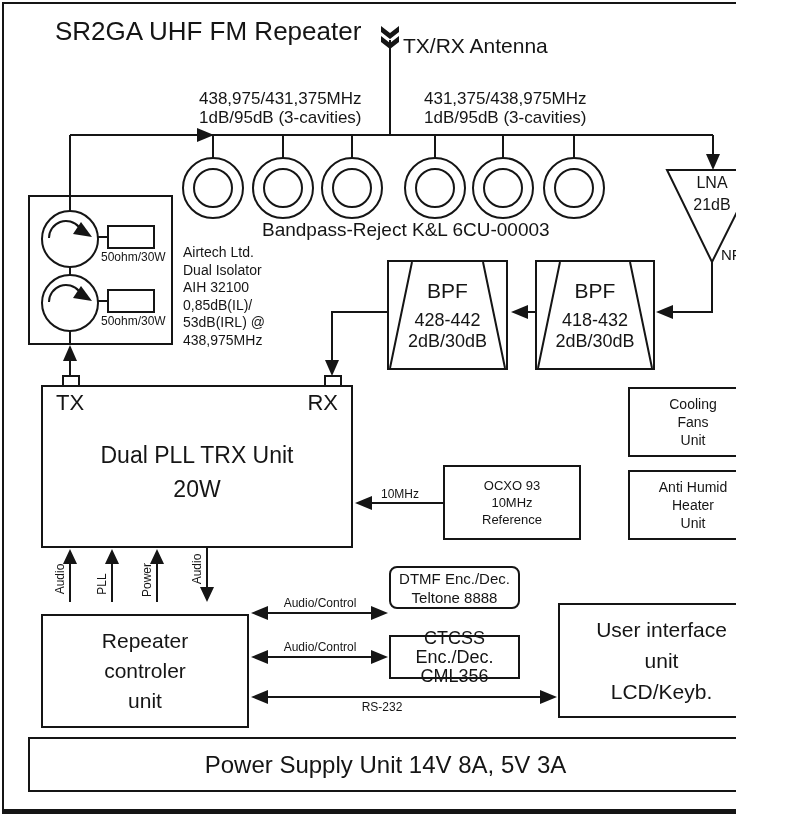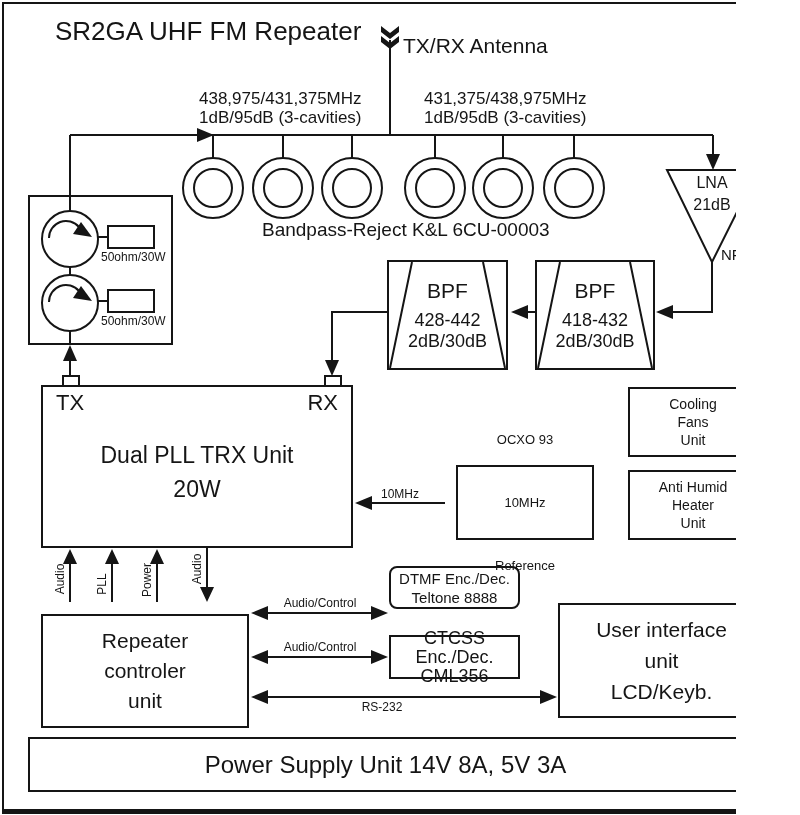--- a/index.html
+++ b/index.html
@@ -128,29 +128,37 @@
   </div>
   <div class="box" style="left:535px;top:260px;width:120px;height:110px;">
     <div style="font-size:21px;margin-bottom:7px;">BPF</div>
     <div style="font-size:18px;line-height:21px;">418-432</div>
     <div style="font-size:18px;line-height:21px;">2dB/30dB</div>
   </div>
 
   <div class="box" style="left:28px;top:195px;width:145px;height:150px;"></div>
   <div class="txt" style="left:101px;top:250px;width:62px;text-align:center;font-size:12px;">50ohm/30W</div>
   <div class="txt" style="left:101px;top:314px;width:62px;text-align:center;font-size:12px;">50ohm/30W</div>
+  <div class="txt" style="left:183px;top:244px;font-size:14px;line-height:17.5px;">
+    <div>Airtech Ltd.</div>
+    <div>Dual Isolator</div>
+    <div>AIH 32100</div>
+    <div>0,85dB(IL)/</div>
+    <div>53dB(IRL) @</div>
+    <div>438,975MHz</div>
+  </div>
 
   <div class="box" style="left:41px;top:385px;width:312px;height:163px;">
     <div class="txt" style="left:13px;top:3px;font-size:22px;">TX</div>
     <div class="txt" style="right:13px;top:3px;font-size:22px;">RX</div>
     <div style="font-size:23px;line-height:34px;margin-top:10px;">Dual PLL TRX Unit</div>
     <div style="font-size:23px;line-height:34px;">20W</div>
   </div>
 
-  <div class="box" style="left:456px;top:465px;width:138px;height:75px;font-size:13px;line-height:17px;gap:46px;">
+  <div class="box" style="left:443px;top:465px;width:138px;height:75px;font-size:13px;line-height:17px;">
     <div>OCXO 93</div>
     <div>10MHz</div>
     <div>Reference</div>
   </div>
   <div class="txt above" style="left:400px;top:501px;font-size:12px;">10MHz</div>
 
   <div class="box" style="left:628px;top:387px;width:130px;height:70px;font-size:14px;line-height:18px;">
     <div>Cooling</div>
     <div>Fans</div>
     <div>Unit</div>

